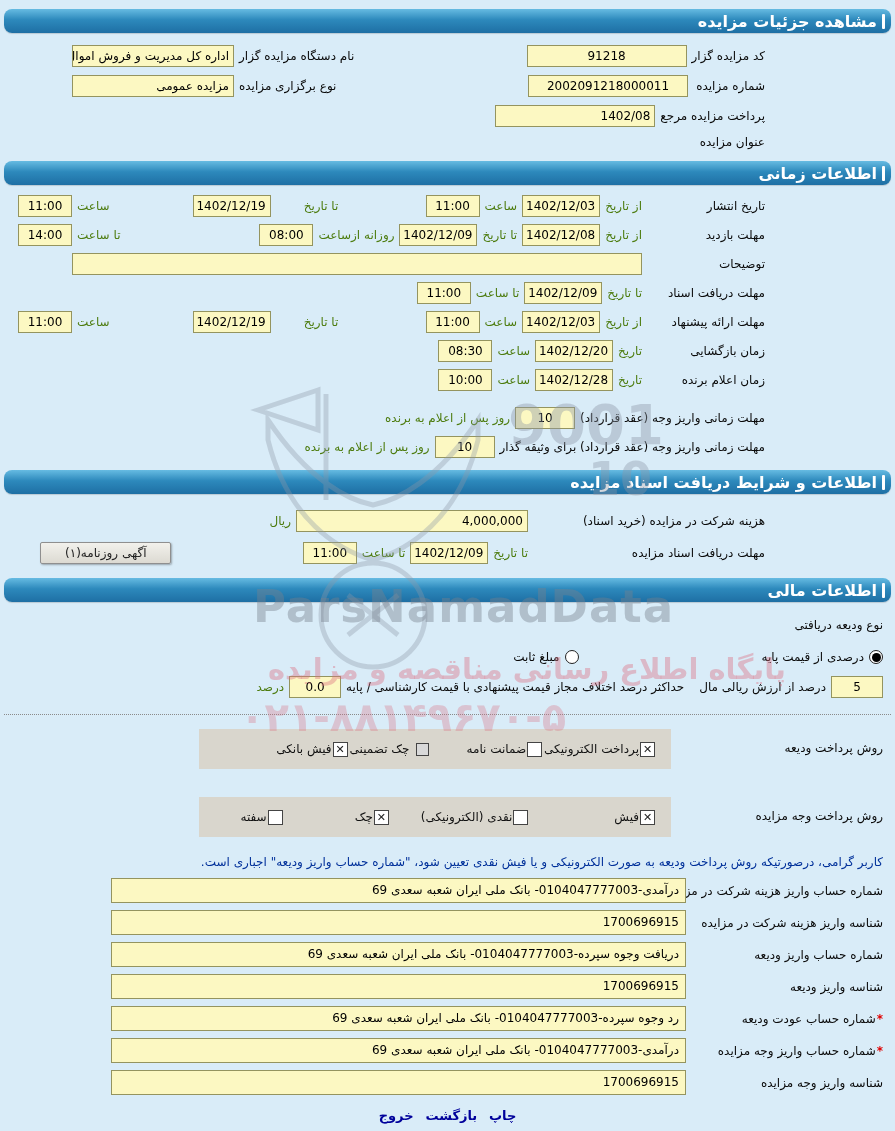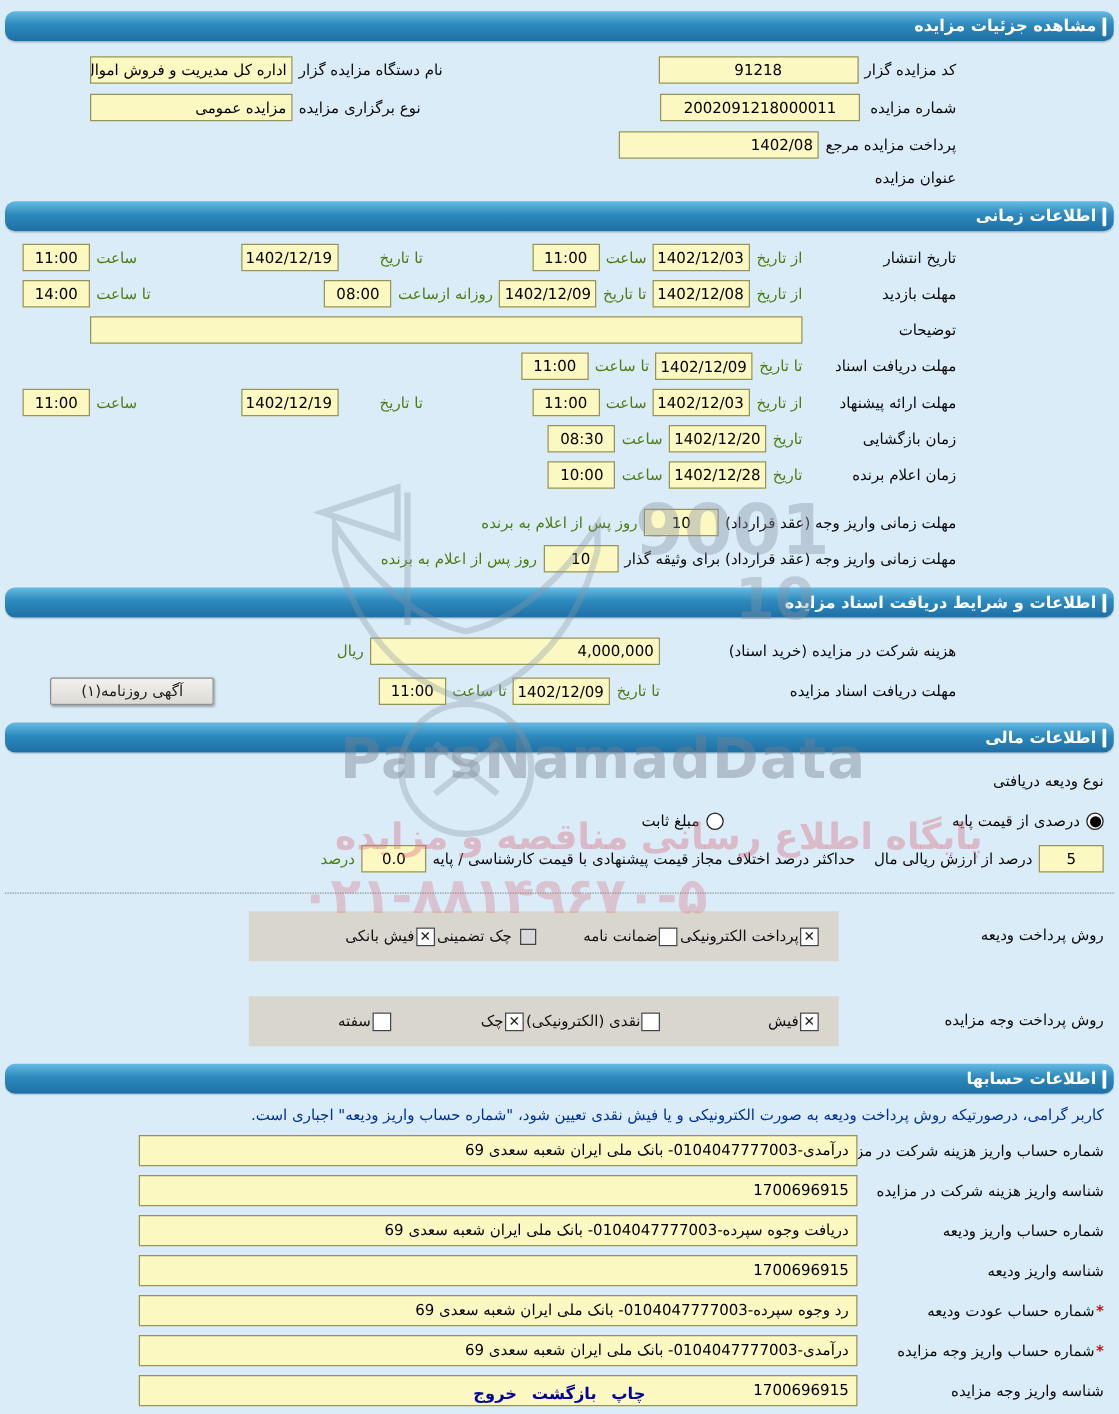--- a/index.html
+++ b/index.html
@@ -7,21 +7,21 @@
     width:895px;height:1131px;position:relative;overflow:hidden;
     background:#d9ecf8;
     font-family:"DejaVu Sans","Liberation Sans",sans-serif;
     font-size:12px;color:#111;direction:rtl;
   }
   .content{position:relative;z-index:1;}
   
   .sec-bar{
     margin:0 4px;height:24px;border-radius:8px 8px 8px 8px;
     background:linear-gradient(180deg,#66bbe2 0%,#2d89bc 45%,#1e6fa4 100%);
-    display:flex;align-items:center;color:#fff;font-weight:700;font-size:13px;
+    display:flex;align-items:center;color:#fff;font-weight:700;font-size:16px;
     padding:0 6px;box-shadow:0 1px 1px rgba(0,0,0,.15);
   }
   .bar-accent{width:3px;height:15px;background:#fff;margin-left:5px;border-radius:1px;flex:0 0 auto;}
   
   .row{display:flex;align-items:center;gap:5px;}
   .spacer{flex:1;}
   .lbl{white-space:nowrap;color:#0a0a0a;}
   .sub{white-space:nowrap;color:#4d7c0f;}
   .ybox{
     background:#FCF8C2;border:1px solid #94945f;height:18px;line-height:18px;
@@ -66,21 +66,21 @@
     background:linear-gradient(#f2f1ec,#dcdad2);border:1px solid #8f8f8f;border-radius:2px;
     padding:3px 24px;font-size:12px;color:#222;cursor:pointer;
     box-shadow:1px 1px 2px rgba(0,0,0,.3);margin-left:22px;white-space:nowrap;
     font-family:inherit;
   }
   
   .footer{position:absolute;bottom:8px;left:0;right:0;text-align:center;z-index:1;}
   .flink{color:#00009b;font-weight:700;font-size:13px;text-decoration:none;margin:0 4px;cursor:pointer;}
   
   .wm{position:absolute;pointer-events:none;z-index:2;white-space:nowrap;}
-  .wm-brand{top:580px;left:272px;font-size:45px;font-weight:800;color:rgba(120,128,140,.42);letter-spacing:1px;}
+  .wm-brand{top:580px;left:253px;font-size:45px;font-weight:800;color:rgba(120,128,140,.42);letter-spacing:1px;}
   .wm-tagline{top:652px;left:268px;font-size:29px;font-weight:700;color:rgba(219,110,128,.40);}
   .wm-phone{top:694px;left:240px;font-size:40px;font-weight:800;color:rgba(219,110,128,.32);direction:rtl;}
   .wm-num1{top:392px;left:508px;font-size:56px;font-weight:800;color:rgba(140,150,165,.40);}
   .wm-num2{top:452px;left:588px;font-size:46px;font-weight:800;color:rgba(140,150,165,.38);}
   .wm-logo{top:380px;left:248px;opacity:.35;}
 </style>
 </head>
 <body>
 
 <div class="content">
@@ -266,39 +266,35 @@
     </div>
   </div>
 
   <div class="chk-row" style="margin-top:28px;">
     <span class="lbl chk-lbl">روش پرداخت وجه مزایده</span>
     <div class="chk-panel">
       <span class="chk-item">
         <span class="cb on"></span>
         <span>فیش</span>
       </span>
-      <span class="chk-item" style="margin-right:84px;">
+      <span class="chk-item" style="margin-right:84px;margin-left:30px;">
         <span class="cb"></span>
         <span>نقدی (الکترونیکی)</span>
       </span>
       <span class="chk-item">
         <span class="cb on"></span>
         <span>چک</span>
       </span>
       <span class="chk-item" style="margin-right:70px;">
         <span class="cb"></span>
         <span>سفته</span>
       </span>
     </div>
   </div>
 
-  <div class="sec-bar" style="margin-top:14px;">
-    <span class="bar-accent"></span>
-    <span>اطلاعات حسابها</span>
-  </div>
 
   <div class="notice">کاربر گرامی، درصورتیکه روش پرداخت ودیعه به صورت الکترونیکی و یا فیش نقدی تعیین شود، "شماره حساب واریز ودیعه" اجباری است.</div>
 
   <div class="row a-row">
     <span class="lbl a-lbl"><span>شماره حساب واریز هزینه شرکت در مزایده</span></span>
     <span class="ybox a-box">درآمدی-0104047777003- بانک ملی ایران شعبه سعدی 69</span>
   </div>
   <div class="row a-row">
     <span class="lbl a-lbl"><span>شناسه واریز هزینه شرکت در مزایده</span></span>
     <span class="ybox a-box">1700696915</span>

